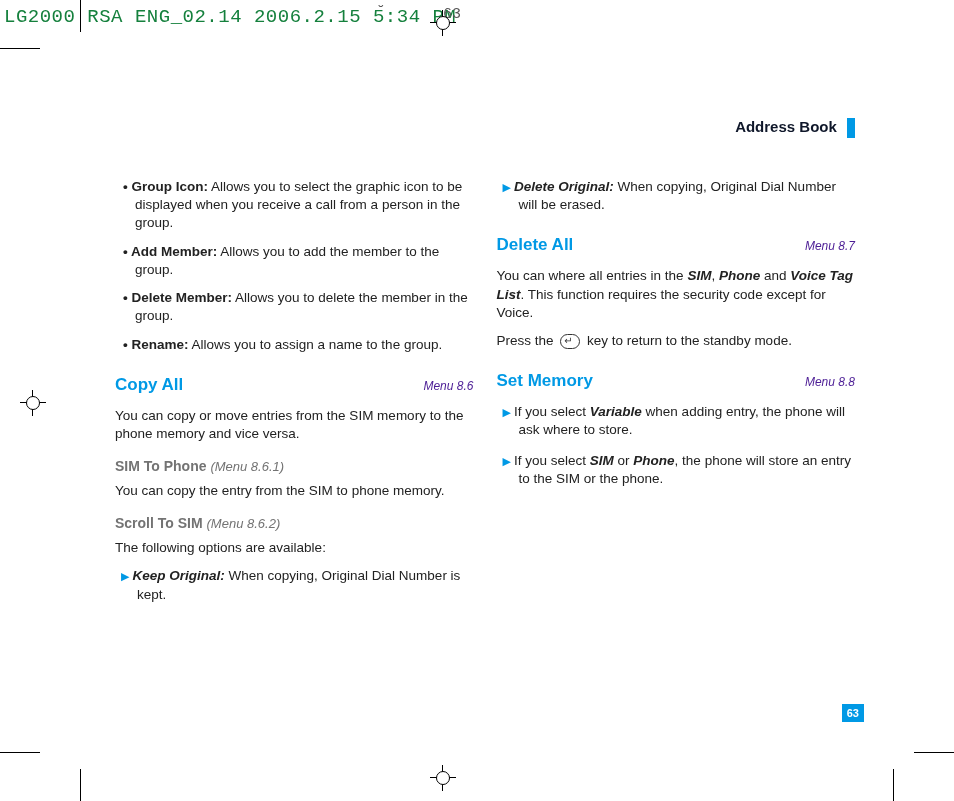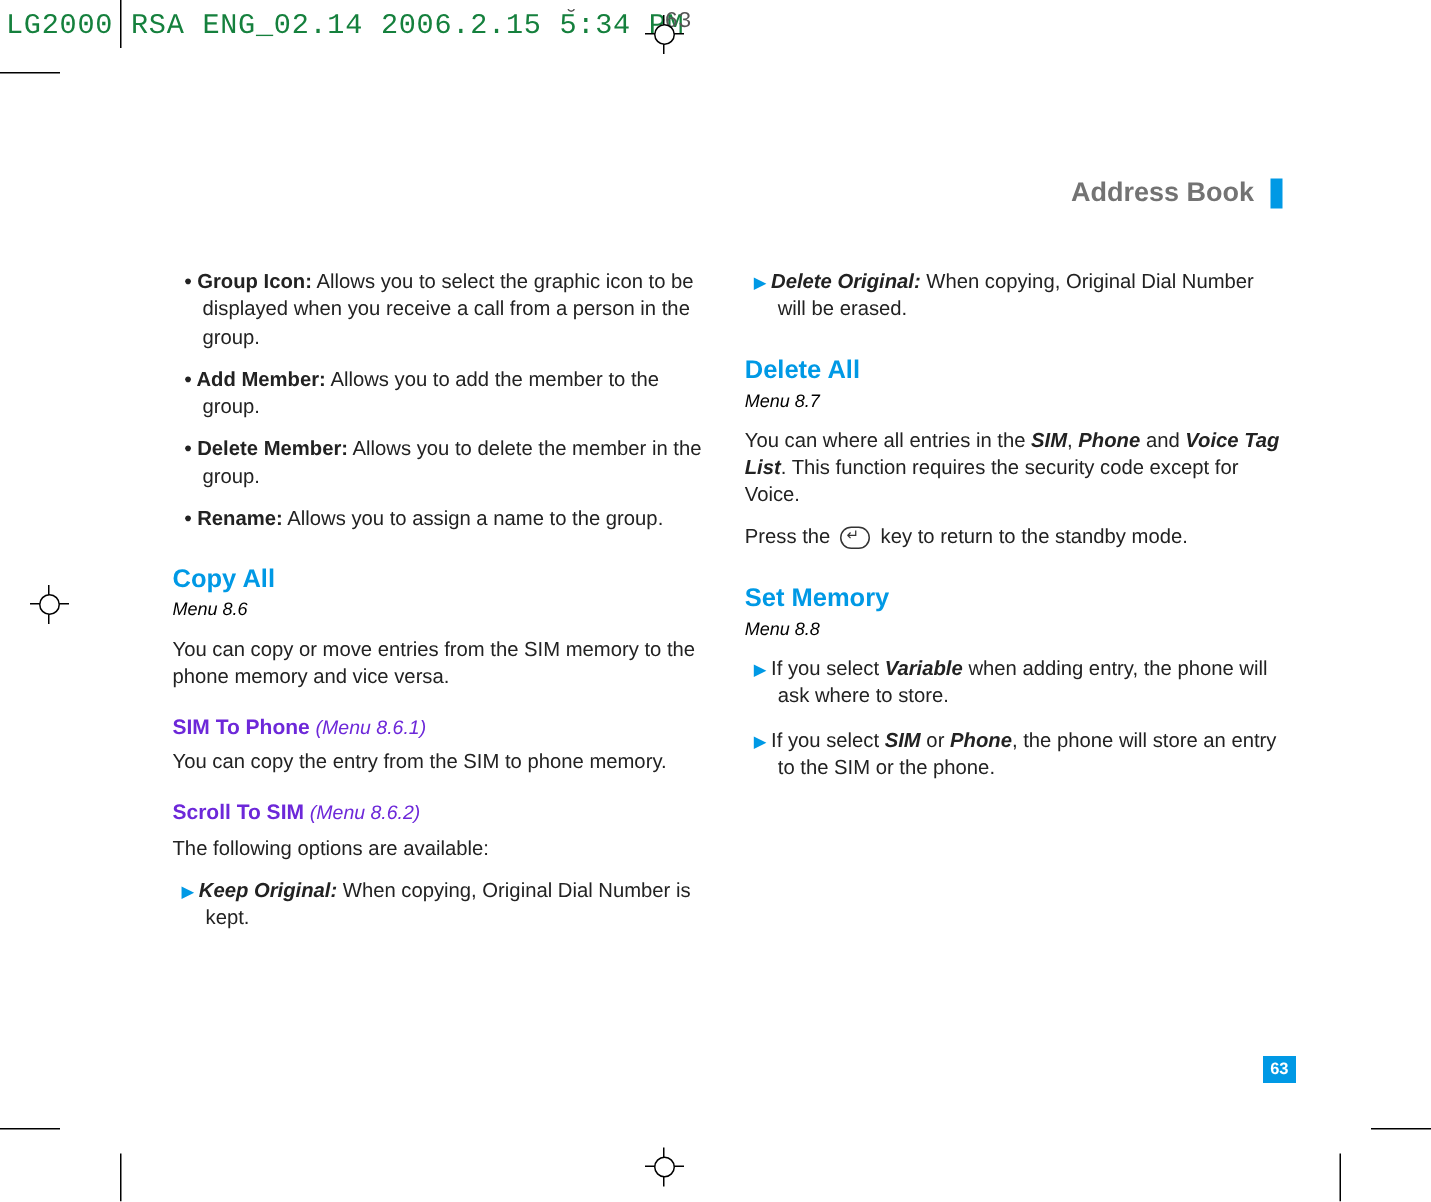--- a/index.html
+++ b/index.html
@@ -51,22 +51,22 @@
   .page-body {
     position: absolute;
     top: 118px;
     left: 115px;
     width: 740px;
   }
 
   .section-header {
     text-align: right;
     font-weight: bold;
-    font-size: 18px;
-    color: #737373;
+    font-size: 15px;
+    color: #0f172a;
     padding-bottom: 40px;
   }
   .section-header .bluemark {
     display: inline-block;
     width: 8px;
     height: 20px;
     background: #0099e5;
     vertical-align: middle;
     margin-left: 6px;
   }
@@ -74,24 +74,24 @@
   .columns { display: flex; gap: 23px; }
   .col { flex: 1; font-size: 13.5px; line-height: 1.35; }
 
   .bullet-line { margin: 0 0 10px 0; padding-left: 20px; text-indent: -12px; }
   .bullet-line::before { content: "• "; font-weight: bold; }
   .bullet-strong { font-weight: bold; }
 
   .arrow-item { margin: 0 0 12px 0; padding-left: 22px; text-indent: -16px; }
   .arrow-item::before { content: "▶ "; color:#0099e5; font-size:11px; }
 
-  h2.section-title { font-size: 17px; color: #0099e5; font-weight: bold; margin: 20px 0 10px 0; display:flex; justify-content:space-between; align-items:baseline;flex-direction:column; }
-  h2.section-title .menu-ref { font-style: italic; font-size: 12px; font-weight:normal; color:#000000; }
-
-  h3.sub { font-size: 14px; font-weight: bold; color: #6d28d9; margin: 14px 0 6px 0; }
+  h2.section-title { font-size: 17px; color: #0099e5; font-weight: bold; margin: 20px 0 10px 0; display:flex; justify-content:space-between; align-items:baseline; }
+  h2.section-title .menu-ref { font-style: italic; font-size: 12px; font-weight:normal; color:#4c1d95; }
+
+  h3.sub { font-size: 14px; font-weight: bold; color: #737373; margin: 14px 0 6px 0; }
   h3.sub .mref { font-style: italic; font-weight: normal; font-size: 13px; }
 
   p.body { margin: 0 0 10px 0; }
   .page-badge-wrap { position:absolute; bottom: 80px; right: 90px; }
   .pnum { background:#0099e5; color:#fff; font-size:11px; font-weight:bold; padding:3px 5px; }
 
   .endkey {
     display:inline-block; width:18px; height:13px; border:1px solid #333; border-radius:8px;
     position:relative; vertical-align:middle; margin: 0 3px;
   }

